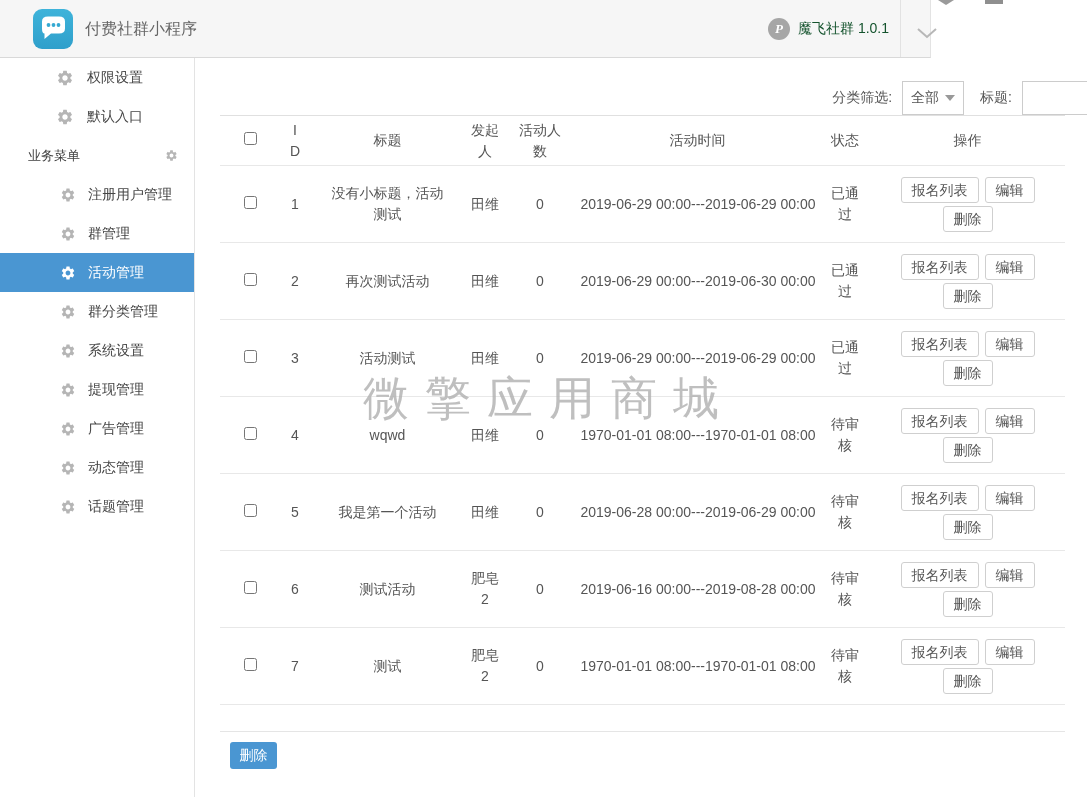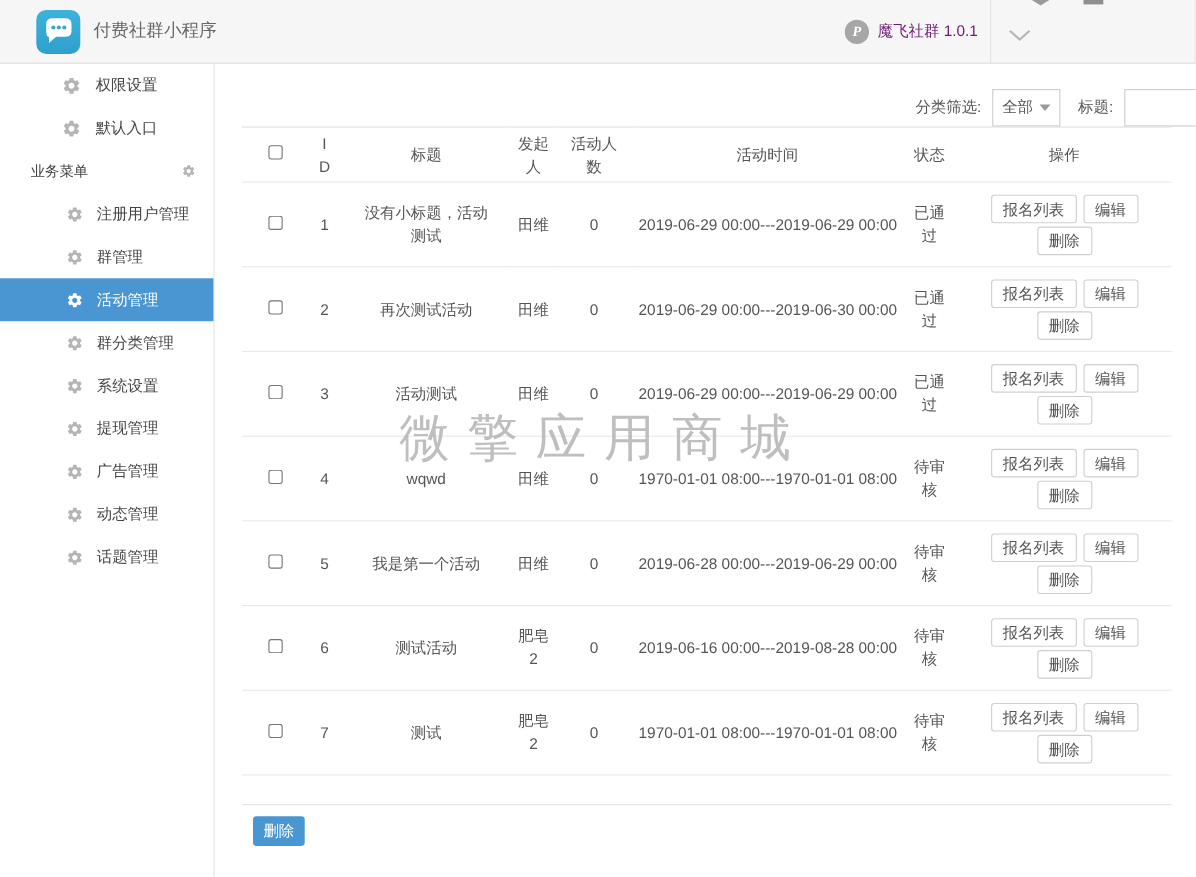--- a/index.html
+++ b/index.html
@@ -2,30 +2,30 @@
 <html><head>
 <meta charset="utf-8">
 <style>
   * { margin:0; padding:0; box-sizing:border-box; }
   html,body { width:1087px; height:797px; }
   body {
     font-family:"Liberation Sans","DejaVu Sans",sans-serif;
     background:#fff; color:#555; position:relative; overflow:hidden;
   }
   
-  .header { position:absolute; left:0; top:0; width:1087px; height:58px;
+  .header { position:absolute; left:0; top:0; width:931px; height:58px;
     background:#f6f6f6; border-bottom:1px solid #d9d9d9; border-right:1px solid #e3e3e3;text-align:center; }
   .logo { position:absolute; left:33px; top:9px; width:40px; height:40px;
     border-radius:9px; background:linear-gradient(#3eb3da,#2f9fcb); }
   .app-title { position:absolute; left:85px; top:0; line-height:58px; font-size:16px; color:#666; }
   .ver-wrap { position:absolute; left:768px; top:0; height:58px; display:flex; align-items:center; }
   .ver-icon { width:22px; height:22px; border-radius:50%; background:#a6a6a6; color:#fff;
     display:flex; align-items:center; justify-content:center; font-size:13px; font-style:italic;
     font-family:"Liberation Serif",serif; font-weight:bold; }
-  .ver-text { margin-left:8px; font-size:14px; color:#701a75; }
+  .ver-text { margin-left:8px; font-size:14px; color:#14532d; }
   .hdr-divider { position:absolute; left:900px; top:0; width:1px; height:57px; background:#e2e2e2; }
   .chevron { position:absolute; left:916px; top:25px; cursor:pointer; }
   .artifact-arrow { position:absolute; left:938px; top:0; width:0; height:0;
     border-left:8px solid transparent; border-right:8px solid transparent; border-top:5px solid #9a9a9a; }
   .artifact-bar { position:absolute; left:985px; top:0; width:18px; height:4px; background:#8f8f8f; }
   
   .sidebar { position:absolute; left:0; top:58px; width:195px; height:739px;
     background:#fff; border-right:1px solid #e3e3e3; }
   .side-item { height:39px; display:flex; align-items:center; font-size:14px; color:#454545; cursor:pointer;padding-left:20px; }
   .side-item svg { width:17px; height:17px; fill:#b5b5b5; flex:none; }

